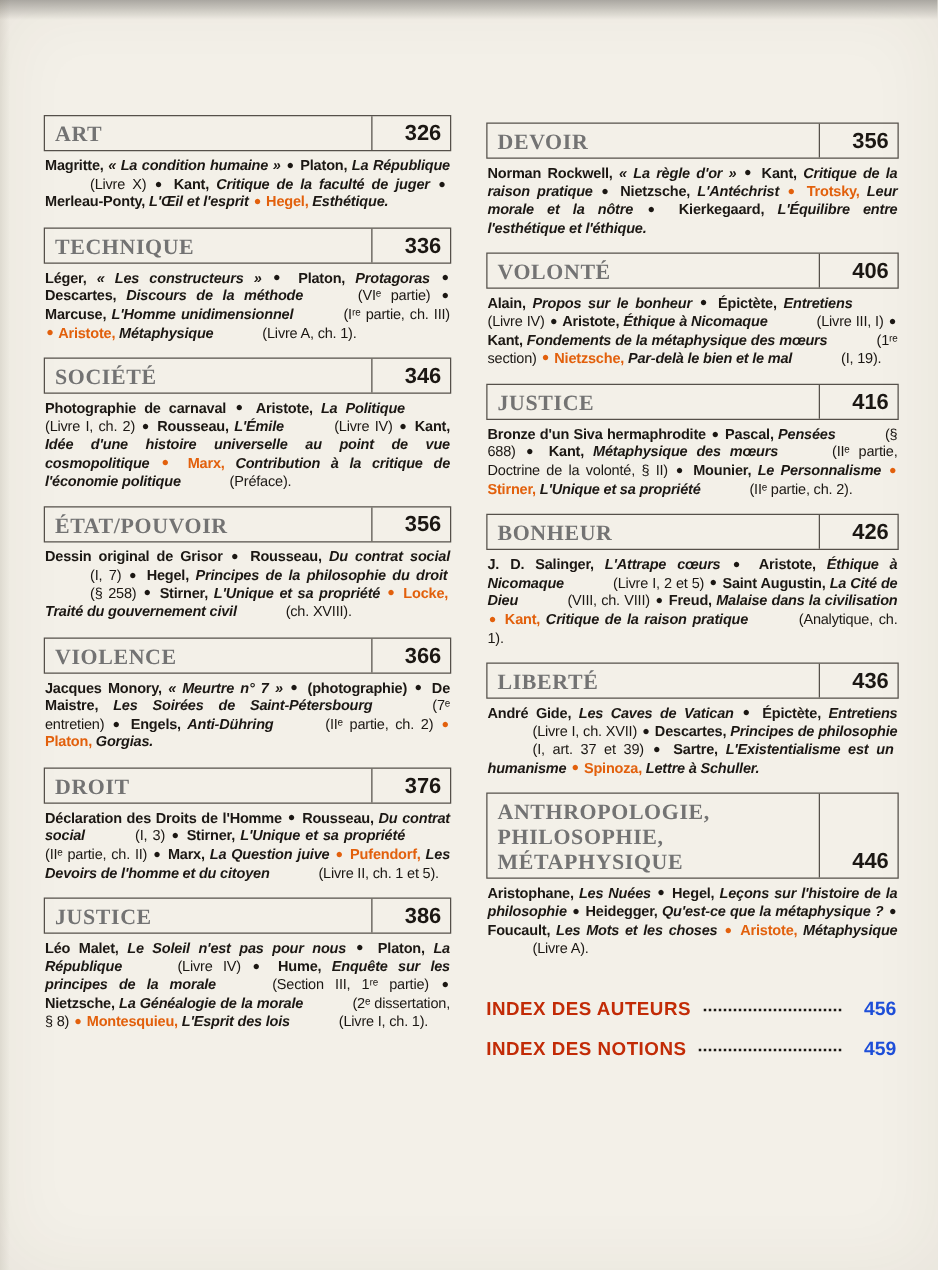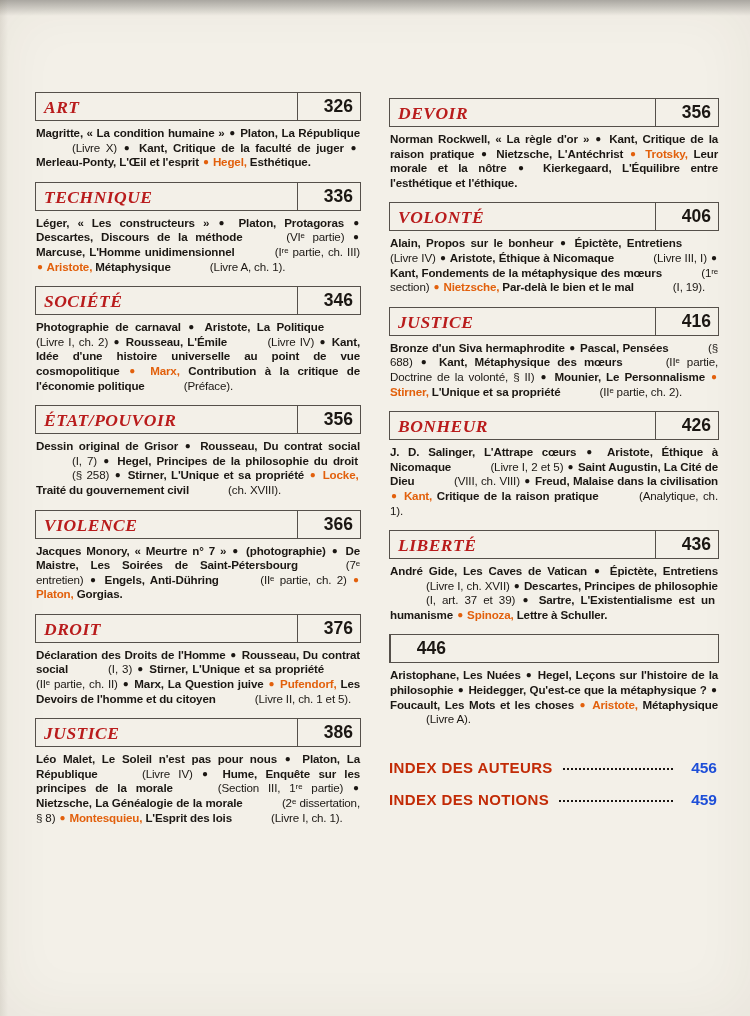--- a/index.html
+++ b/index.html
@@ -14,35 +14,35 @@
   .scan-left{position:absolute;top:0;left:0;bottom:0;width:8px;
     background:linear-gradient(90deg,rgba(90,80,60,.10),rgba(243,240,232,0));}
   .page{position:absolute;top:92px;left:35px;display:flex;gap:28px;}
   .col{width:326px;}
   #col-right{width:330px;padding-top:6px;}
 
   .entry{margin-bottom:12px;}
   .hdr{display:flex;border:1.6px solid #55504a;align-items:stretch;}
   .hdr-title{
     flex:1;font-family:"Liberation Serif",serif;font-weight:bold;
-    font-size:17.5px;line-height:20px;color:#b91c1c;
-    padding:4px 8px 3px;letter-spacing:.5px;white-space:pre-line;font-style:italic;
+    font-size:17.5px;line-height:20px;color:#737373;
+    padding:4px 8px 3px;letter-spacing:.5px;white-space:pre-line;
   }
   .hdr-num{
     width:52px;border-left:1.6px solid #55504a;
     display:flex;align-items:flex-end;justify-content:flex-end;
     font-weight:bold;font-size:17.5px;line-height:21px;color:#1b1713;
     padding:3px 7px 3px 3px;
   }
   .body{
     margin:5px 1px 0;font-size:11.6px;line-height:14.6px;color:#1b1713;
     text-align:justify;letter-spacing:-.15px;
   }
   .seg-author{font-weight:bold;}
-  .seg-title{font-weight:bold;}
+  .seg-title{font-weight:bold;font-style:italic;}
   .seg-plain{font-weight:normal;margin-left:36px;}
   .seg-hl{color:#e2600c;}
   .seg-bullet{font-size:10px;padding:0 1px;vertical-align:1px;}
 
   .index-block{margin-top:32px;padding-right:2px;}
   .index-row{display:flex;align-items:baseline;margin-bottom:14px;}
   .index-label{color:#c22b06;font-weight:bold;font-size:15px;letter-spacing:.4px;}
   .index-leader{flex:1;margin:0 10px;border-bottom:2.2px dotted #1b1713;
     transform:translateY(-3px);}
   .index-page{font-weight:bold;font-size:15.5px;color:#1d4ed8;min-width:34px;text-align:right;}
@@ -147,20 +147,22 @@
   <section class="entry">
     <header class="hdr">
       <span class="hdr-title">LIBERTÉ</span>
       <span class="hdr-num">436</span>
     </header>
     <p class="body"><span class="seg-author">André Gide,</span><span class="seg-title"> Les Caves de Vatican </span><span class="seg-bullet">●</span><span class="seg-author"> Épictète,</span><span class="seg-title"> Entretiens</span><span class="seg-plain"> (Livre I, ch. XVII) </span><span class="seg-bullet">●</span><span class="seg-author"> Descartes,</span><span class="seg-title"> Principes de philosophie</span><span class="seg-plain"> (I, art. 37 et 39) </span><span class="seg-bullet">●</span><span class="seg-author"> Sartre,</span><span class="seg-title"> L'Existentialisme est un humanisme </span><span class="seg-bullet seg-hl">●</span><span class="seg-author seg-hl"> Spinoza,</span><span class="seg-title"> Lettre à Schuller.</span></p>
   </section>
 
   <section class="entry">
     <header class="hdr">
+      <span class="hdr-title">ANTHROPOLOGIE,
+PHILOSOPHIE, MÉTAPHYSIQUE</span>
       <span class="hdr-num">446</span>
     </header>
     <p class="body"><span class="seg-author">Aristophane,</span><span class="seg-title"> Les Nuées </span><span class="seg-bullet">●</span><span class="seg-author"> Hegel,</span><span class="seg-title"> Leçons sur l'histoire de la philosophie </span><span class="seg-bullet">●</span><span class="seg-author"> Heidegger,</span><span class="seg-title"> Qu'est-ce que la métaphysique ? </span><span class="seg-bullet">●</span><span class="seg-author"> Foucault,</span><span class="seg-title"> Les Mots et les choses </span><span class="seg-bullet seg-hl">●</span><span class="seg-author seg-hl"> Aristote,</span><span class="seg-title"> Métaphysique</span><span class="seg-plain"> (Livre A).</span></p>
   </section>
 <div class="index-block">
   <div class="index-row">
     <span class="index-label">INDEX DES AUTEURS</span>
     <span class="index-leader"></span>
     <span class="index-page">456</span>
   </div>

